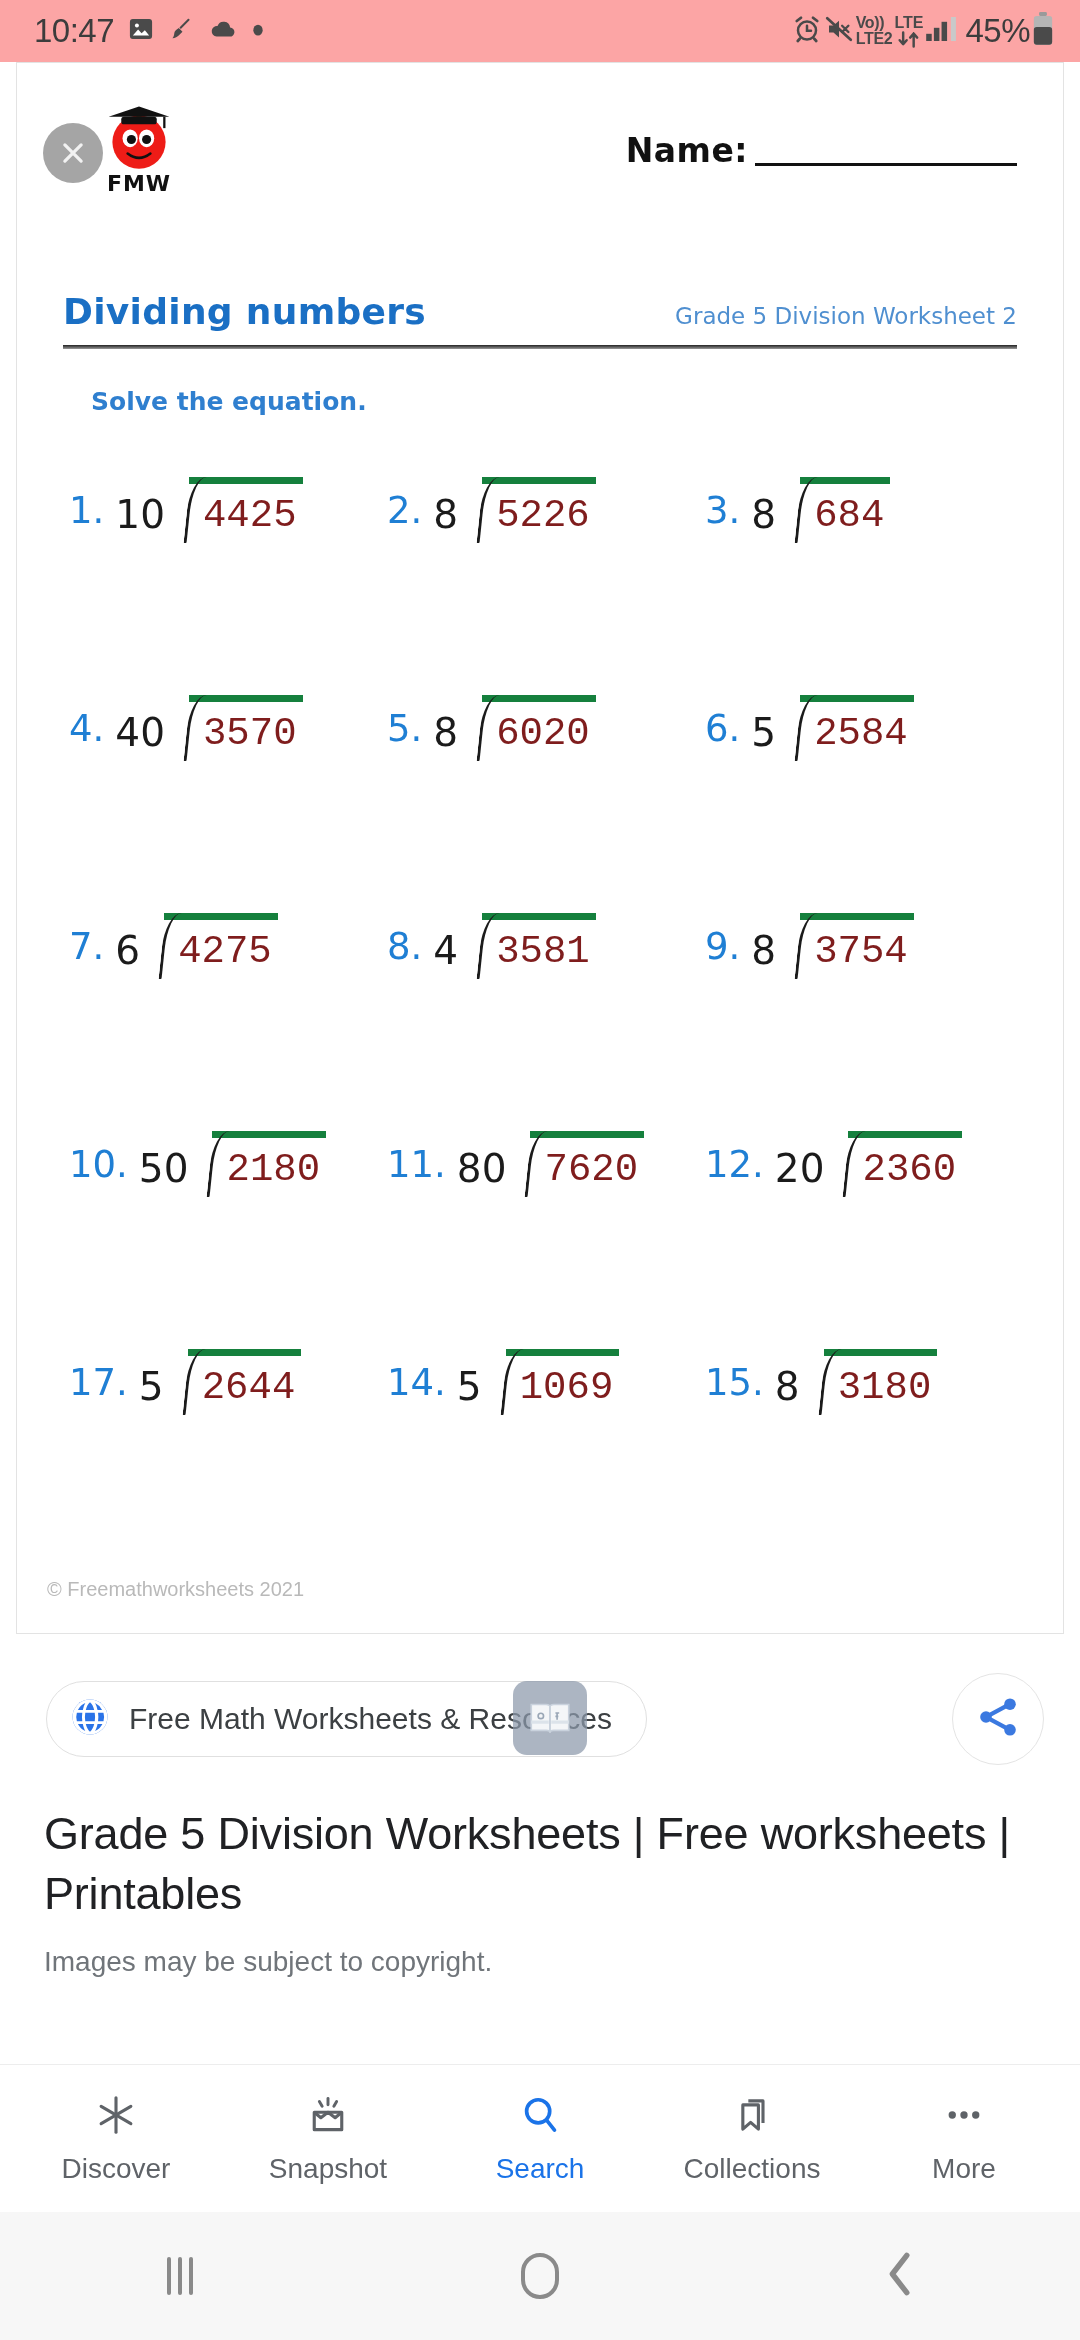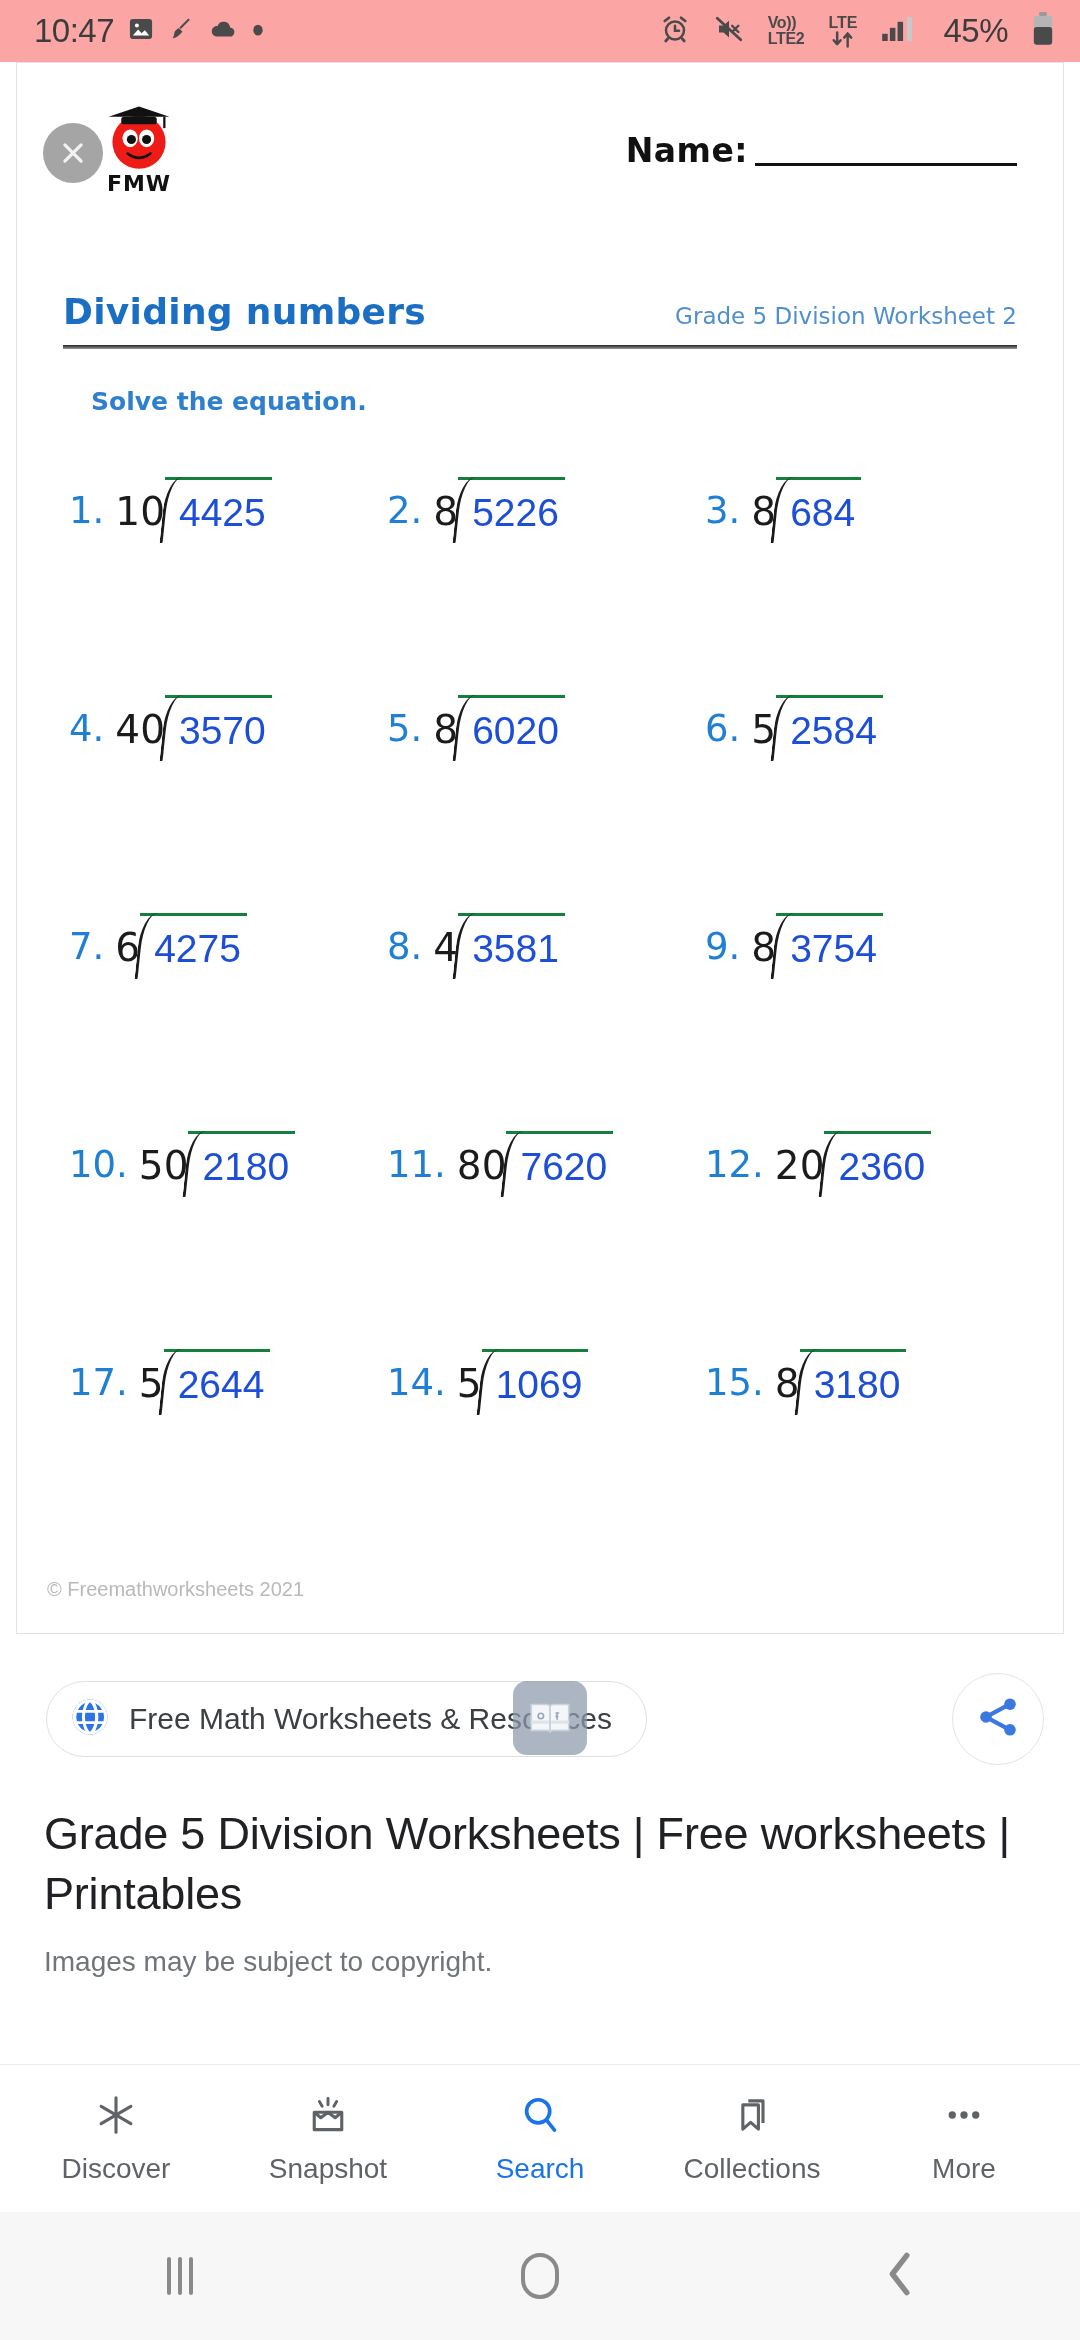--- a/index.html
+++ b/index.html
@@ -39,21 +39,21 @@
   .status-clock {
     font-size: 33px;
     letter-spacing: -0.5px;
     color: #3c3c3c;
     font-family: "Liberation Sans", sans-serif;
   }
   .status-right {
     margin-left: auto;
     display: flex;
     align-items: center;
-    gap: 24px;
+    gap: 2px;
   }
   .sicon { display: block; }
   .volte-block {
     display: flex;
     flex-direction: column;
     justify-content: center;
     line-height: 1.0;
     font-size: 16px;
     font-weight: bold;
     color: #4a4a4a;
@@ -201,22 +201,23 @@
     font-family: "DejaVu Sans", sans-serif;
     font-size: 37px;
     color: #1f7fd4;
     margin-right: 11px;
     line-height: 1;
     padding-top: 19px;
     white-space: nowrap;
   }
   .division {
     display: flex;
-    align-items: flex-start;
+    align-items: center;
     line-height: 1;
+    gap: 24px;
   }
   .divisor {
     font-family: "DejaVu Sans", sans-serif;
     font-size: 39px;
     color: #1b1b1b;
     padding-top: 19px;
     line-height: 1;
   }
   .bracket {
     position: relative;
@@ -226,24 +227,24 @@
     position: absolute;
     left: -2px;
     top: 4px;
     width: 16px;
     height: 66px;
     border-left: 3px solid #1b1b1b;
     border-top-left-radius: 18px 40px;
     transform: skewX(-6deg);
   }
   .dividend {
-    font-family: Liberation Sans, sans-serif;
+    font-family: Liberation Mono, monospace;
     font-size: 39px;
-    color: #1d4ed8;
-    border-top: 3px solid #15803d;
+    color: #7f1d1d;
+    border-top: 7px solid #15803d;
     padding: 13px 6px 0 14px;
     line-height: 1;
     display: inline-block;
   }
 
   .copyright {
     position: absolute;
     left: 30px;
     bottom: 32px;
     font-size: 20px;

